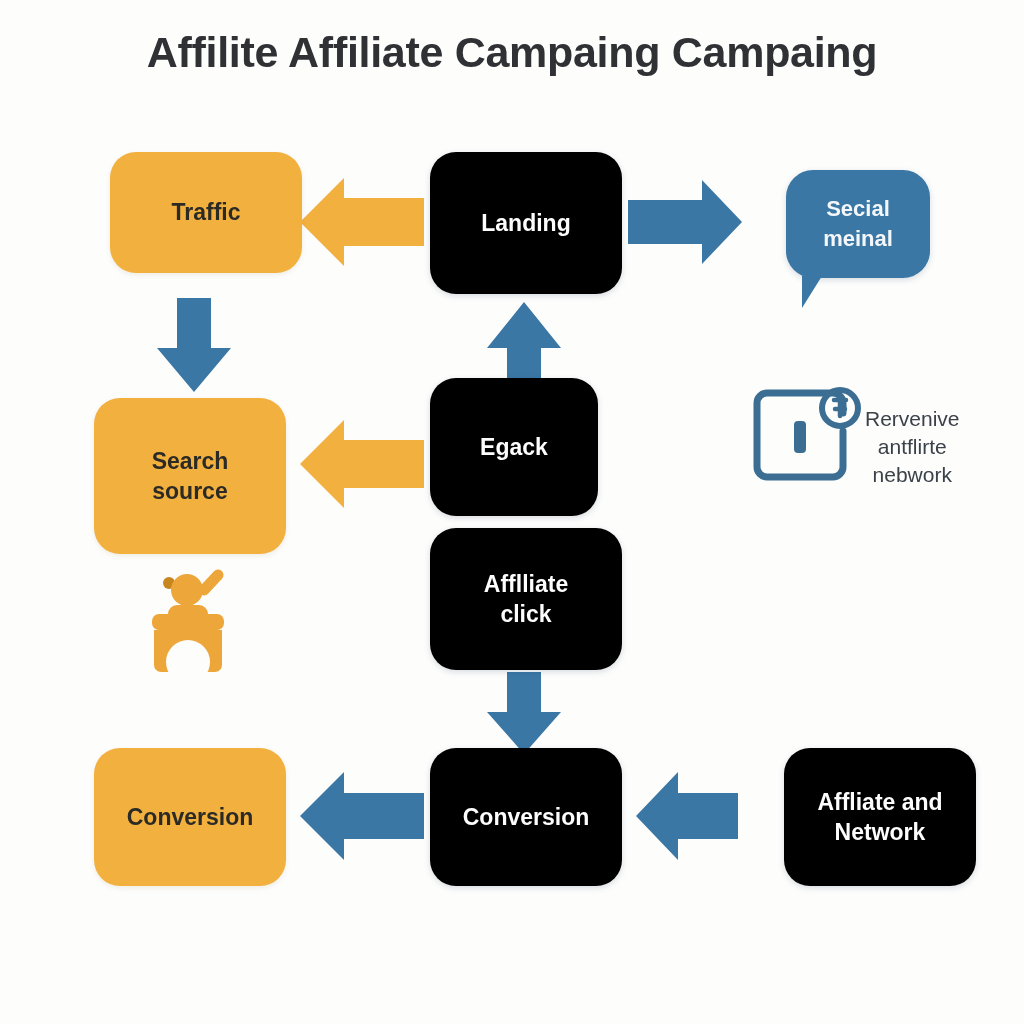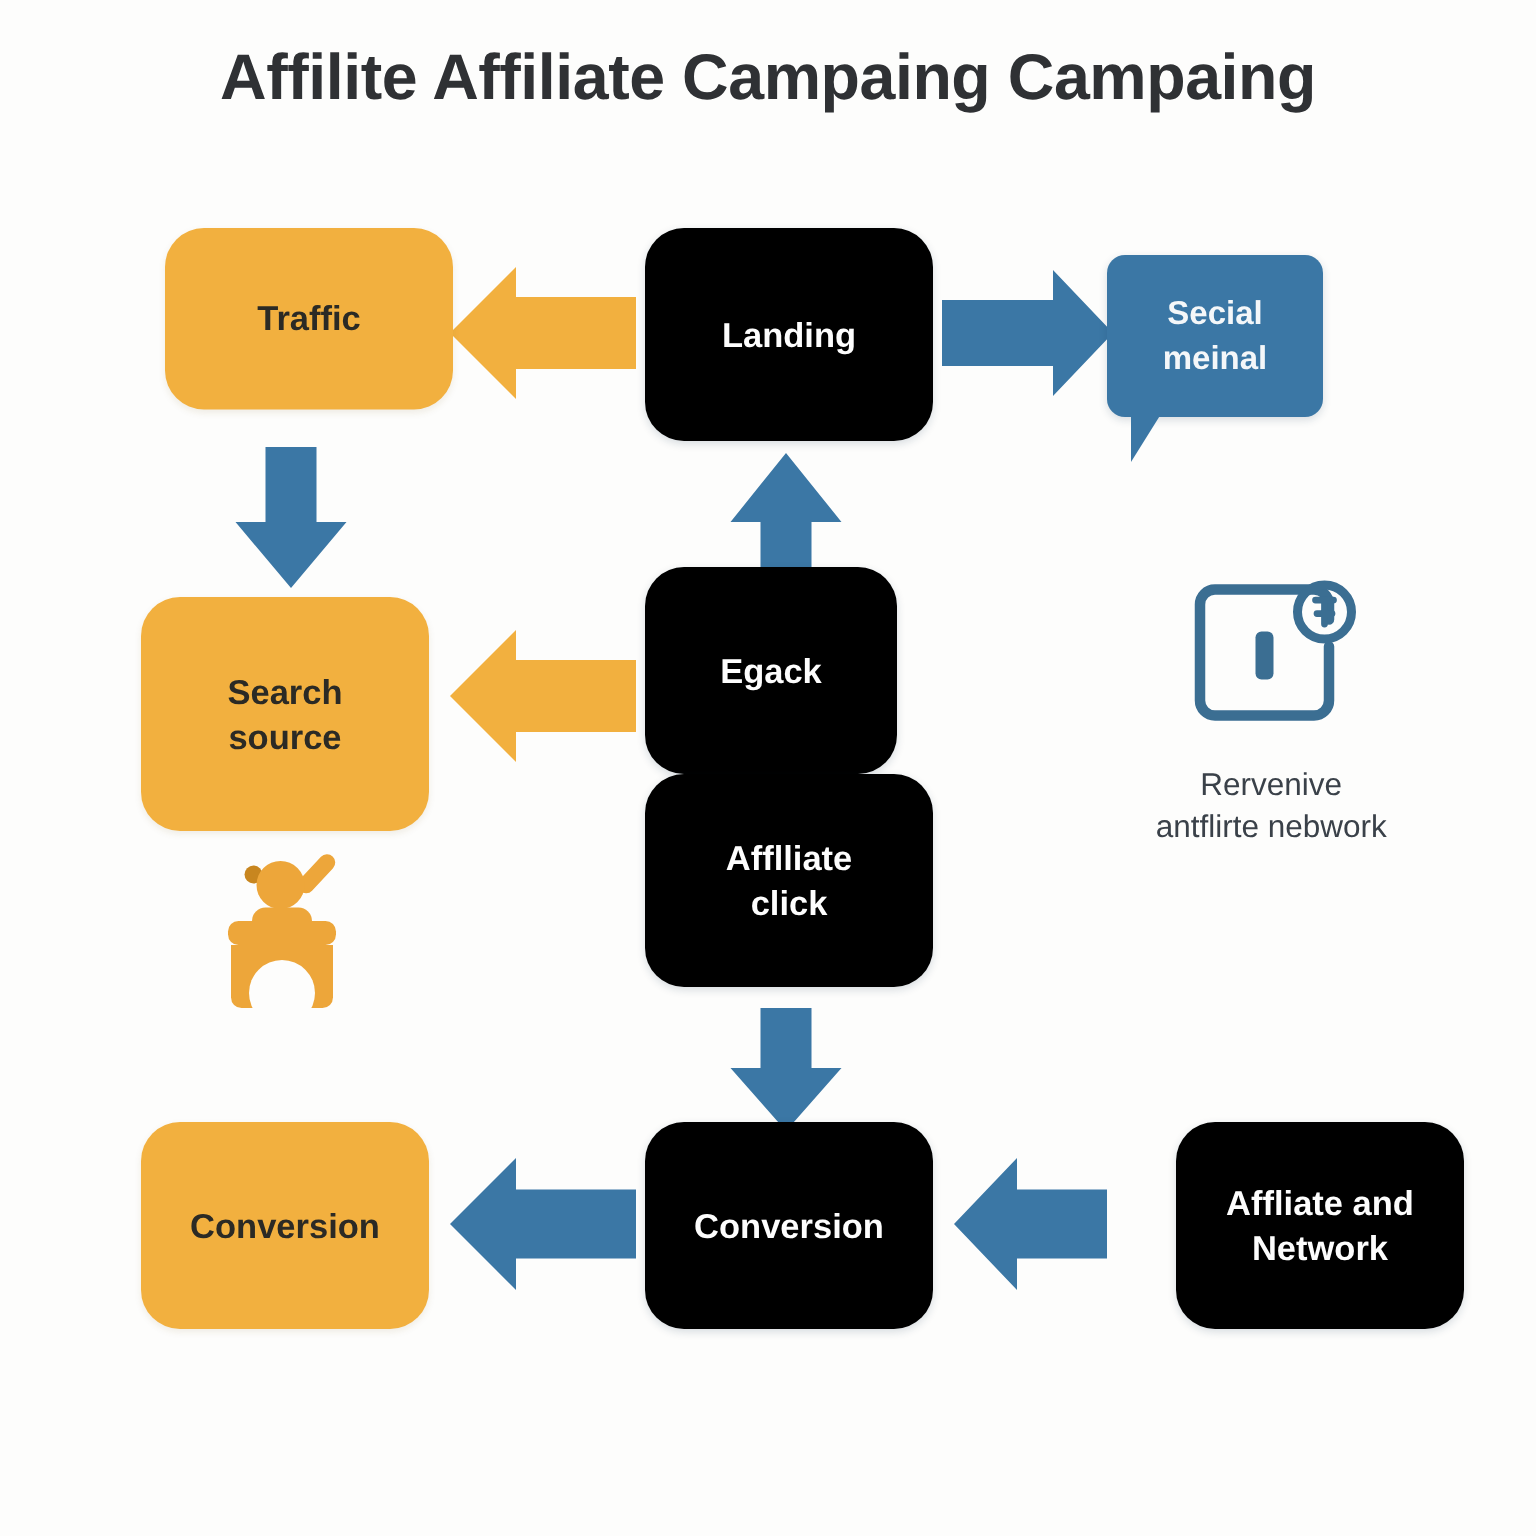--- a/index.html
+++ b/index.html
@@ -63,29 +63,30 @@
     font-weight: bold;
     font-size: 23px;
     box-shadow: 0 2px 6px rgba(20,50,80,0.16);
   }
 
   
   #node-social-media {
     position: absolute;
     background: #3b77a5;
     color: #f4f7f9;
-    border-radius: 12px;
+    border-radius: 27px;
     font-size: 22px;
     font-weight: bold;
     display: flex;
     align-items: center;
     justify-content: center;
     text-align: center;
     line-height: 1.35;
     box-shadow: 0 2px 6px rgba(20,50,80,0.16);
+    margin-left: 48px;
   }
   #node-social-media .label { white-space: pre-line; }
   #node-social-media::after {
     content: "";
     position: absolute;
     left: 16px;
     bottom: -30px;
     width: 0;
     height: 0;
     border-left: 20px solid #3b77a5;
@@ -100,21 +101,21 @@
     height: 1024px;
   }
 
   
   #icon-revenue-group {
     position: absolute;
     left: 745px;
     top: 385px;
     width: 205px;
     display: flex;
-    flex-direction: column;
+    flex-direction: row;
     align-items: center;
   }
   #icon-revenue-caption {
     margin-top: 10px;
     font-size: 21px;
     color: #3a4149;
     text-align: center;
     line-height: 1.32;
     white-space: pre-line;
   }
@@ -185,21 +186,21 @@
 
   <div class="node orange" style="left:94px; top:398px; width:192px; height:156px;">
     <span class="label">Search
 source</span>
   </div>
 
   <div class="node blue" style="left:430px; top:378px; width:168px; height:138px;">
     <span class="label">Egack</span>
   </div>
 
-  <div class="node blue" style="left:430px; top:516px; width:192px; height:142px;">
+  <div class="node blue" style="left:430px; top:528px; width:192px; height:142px;">
     <span class="label">Afflliate
 click</span>
   </div>
 
   <div class="node orange" style="left:94px; top:748px; width:192px; height:138px;">
     <span class="label">Conversion</span>
   </div>
 
   <div class="node blue" style="left:430px; top:748px; width:192px; height:138px;">
     <span class="label">Conversion</span>

